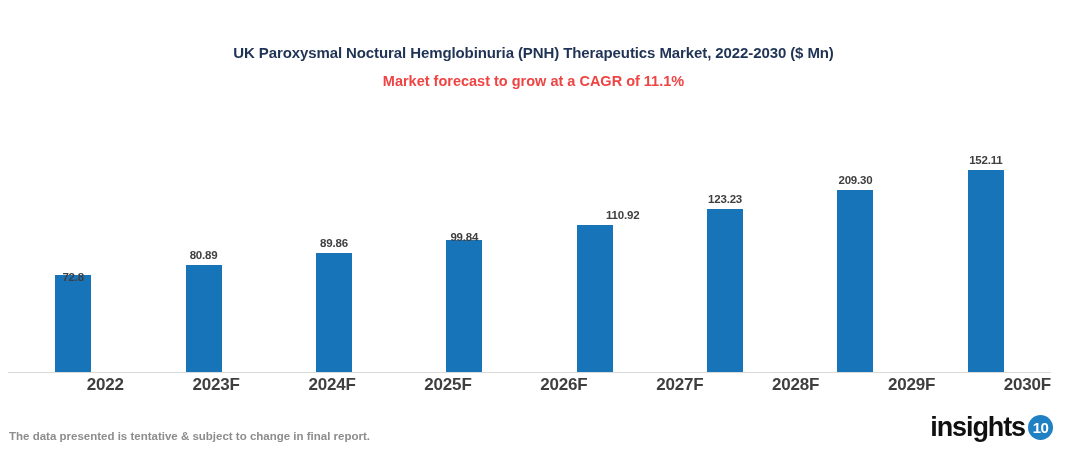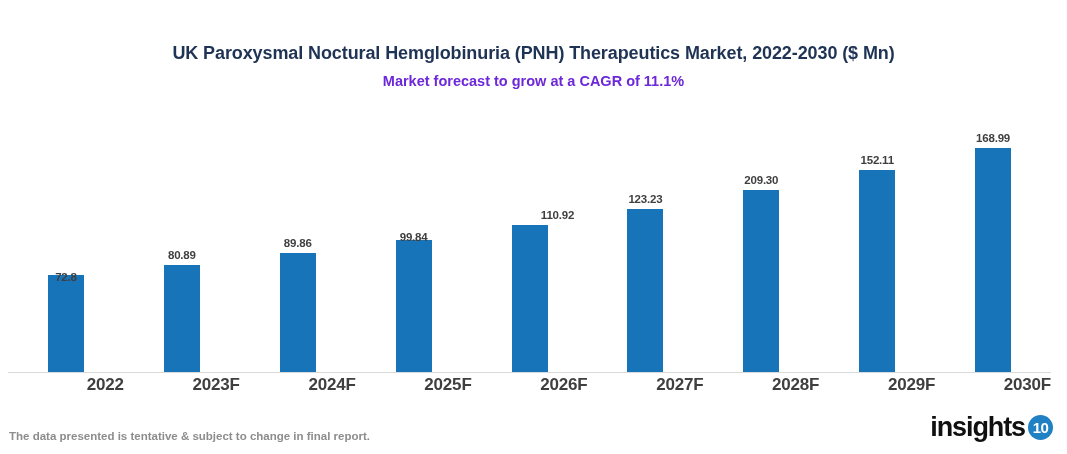--- a/index.html
+++ b/index.html
@@ -24,33 +24,33 @@
 
   
   .title-block {
     position: absolute;
     left: 0;
     top: 40px;
     width: 1067px;
     text-align: center;
   }
   .chart-title {
-    font-size: 18px;
+    font-size: 15px;
     font-weight: bold;
     color: #1f3355;
     letter-spacing: -0.1px;
     line-height: 26px;
     white-space: nowrap;
     text-align: center;
   }
   .chart-subtitle {
     margin-top: 5px;
     font-size: 14.5px;
     font-weight: bold;
-    color: #6d28d9;
+    color: #ef4444;
     line-height: 20px;
     white-space: nowrap;
   }
 
   
   .plot {
     position: absolute;
     left: 8px;
     top: 120px;
     width: 1043px;
@@ -196,24 +196,20 @@
           <div class="bar-value" style="bottom: 167.442px;">123.23</div>
           <div class="bar" style="height: 163.442px; background: rgb(24, 116, 185);"></div>
         </div>
         <div class="bar-slot">
           <div class="bar-value" style="bottom: 185.586px;">209.30</div>
           <div class="bar" style="height: 181.586px; background: rgb(24, 116, 185);"></div>
         </div>
         <div class="bar-slot">
           <div class="bar-value" style="bottom: 205.746px;">152.11</div>
           <div class="bar" style="height: 201.746px; background: rgb(24, 116, 185);"></div>
-        </div>
-        <div class="bar-slot">
-          <div class="bar-value" style="bottom: 228.134px;">168.99</div>
-          <div class="bar" style="height: 224.134px; background: rgb(24, 116, 185);"></div>
         </div>
       </div>
   </div>
 
   <div class="cats" id="cats">
       <div class="cat">2022</div>
       <div class="cat">2023F</div>
       <div class="cat">2024F</div>
       <div class="cat">2025F</div>
       <div class="cat">2026F</div>

